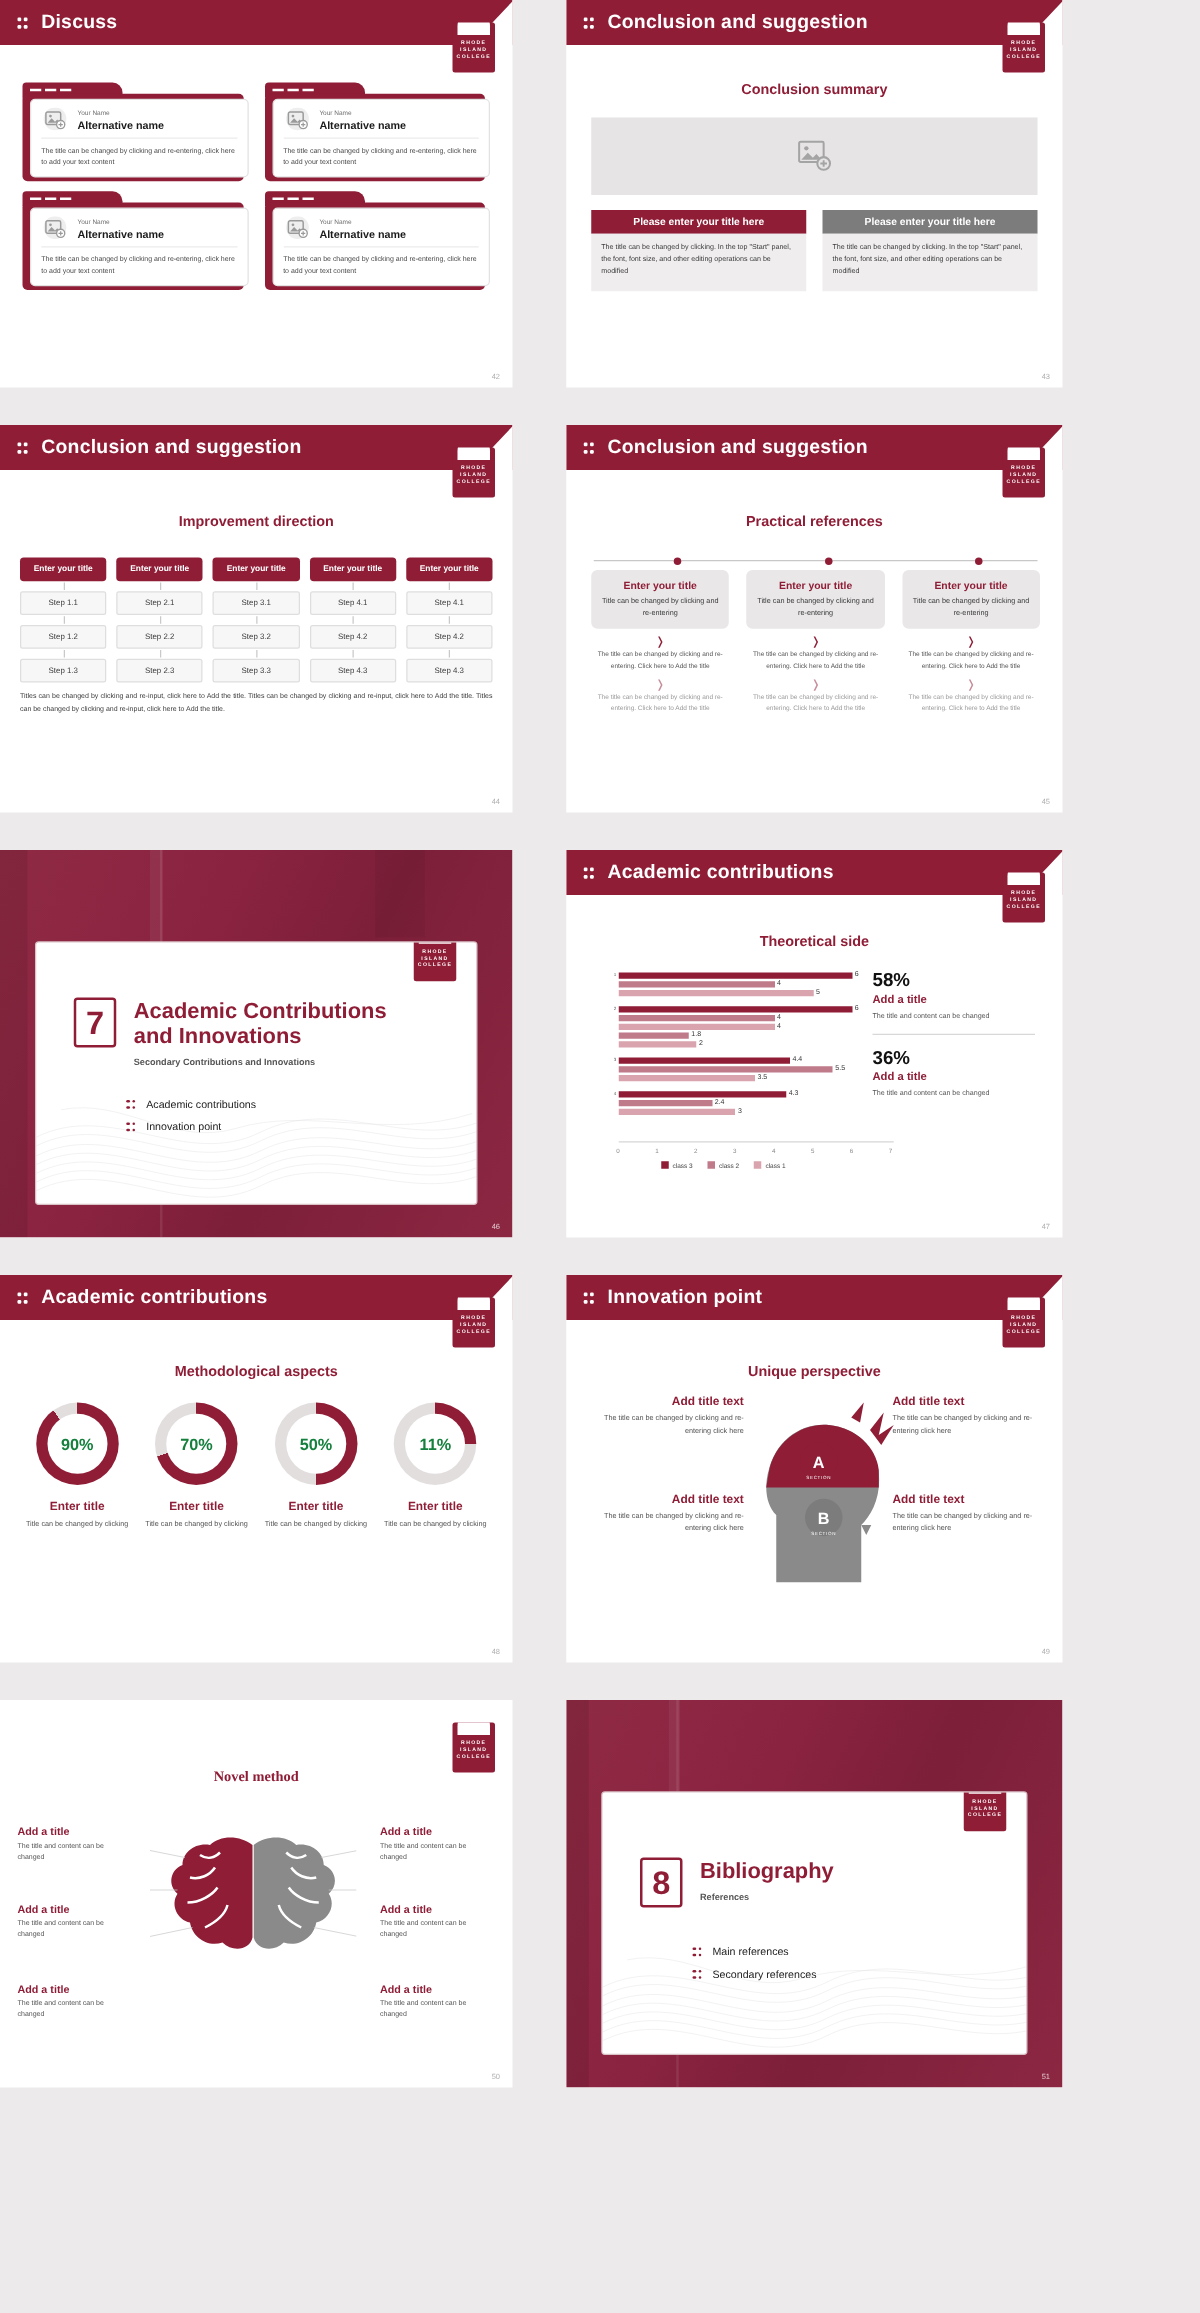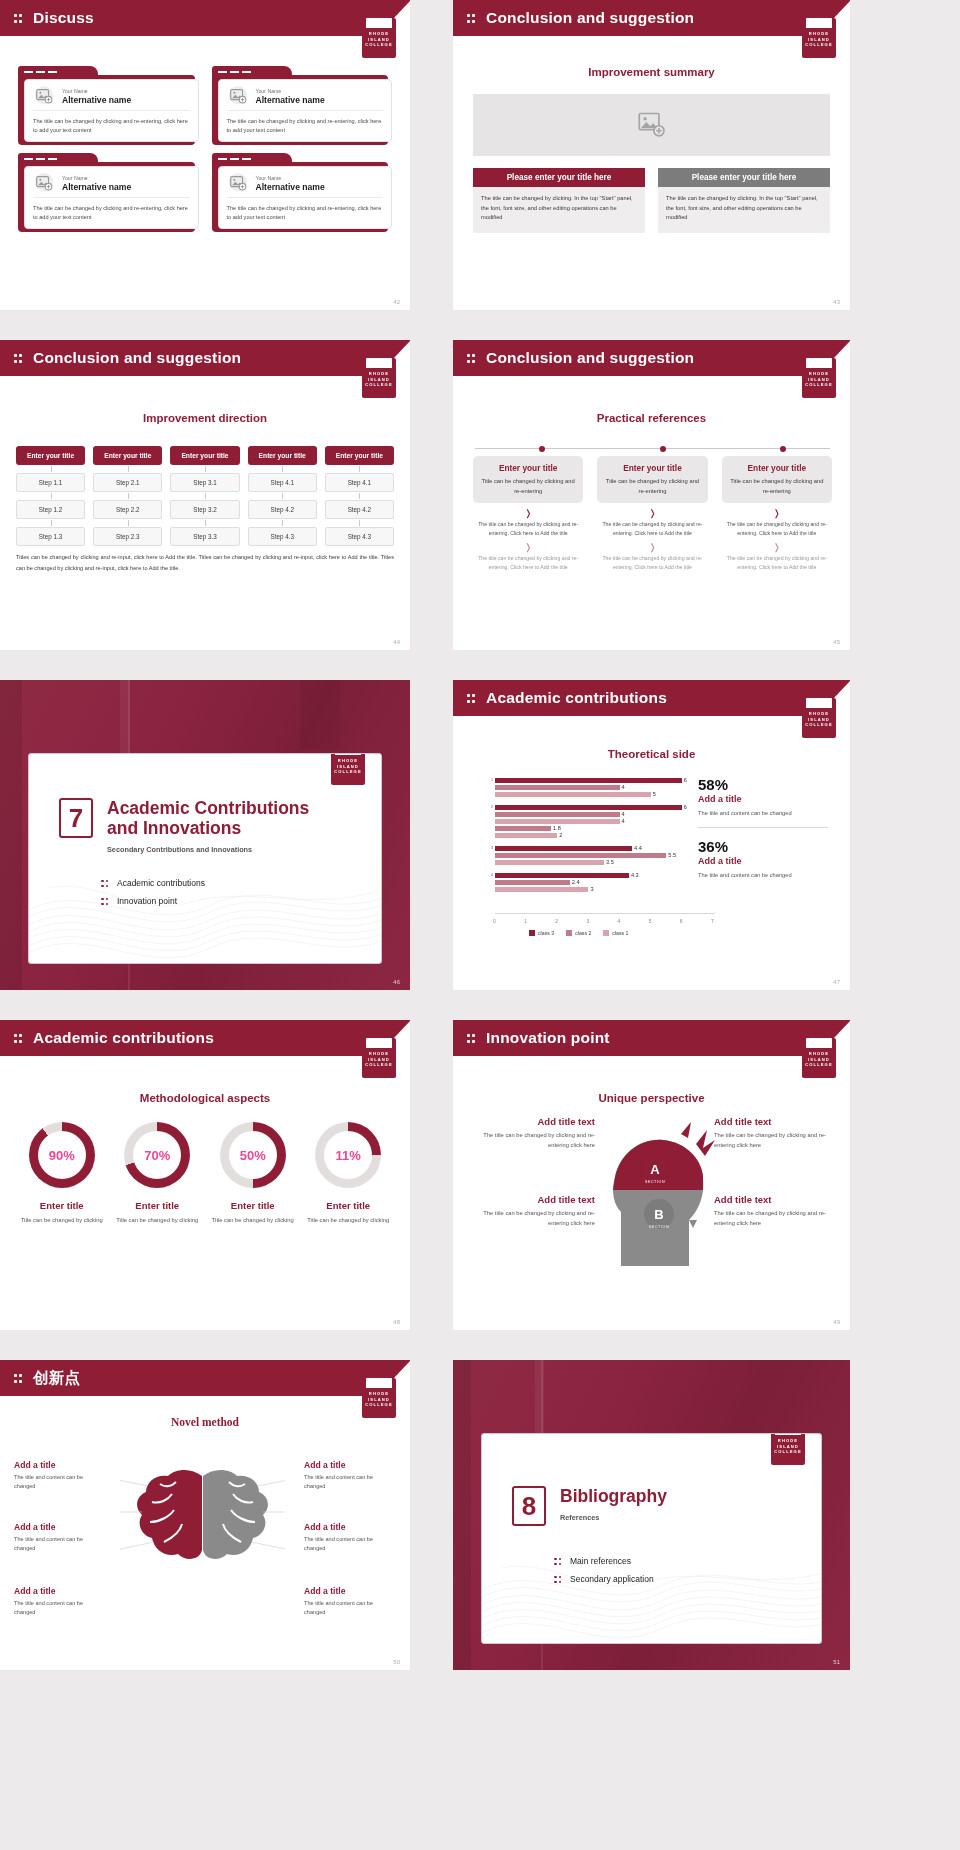--- a/index.html
+++ b/index.html
@@ -131,21 +131,21 @@
   .stats .sdesc{ font-size:5.7px; color:#555; line-height:10px; margin-top:4px; }
   .stats hr{ border:none; border-top:1px solid #d8d8d8; margin:9px 0 10px; }
 
   
   .donuts{ position:absolute; left:14px; right:14px; top:102px; display:grid;
            grid-template-columns:repeat(4,1fr); }
   .dcell{ text-align:center; }
   .ring{ width:66px; height:66px; margin:0 auto; border-radius:50%; display:flex;
          align-items:center; justify-content:center; position:relative; }
   .ring .hole{ width:48px; height:48px; background:#fff; border-radius:50%; display:flex;
-         align-items:center; justify-content:center; font-size:13px; font-weight:bold; color:#ec4899; }
+         align-items:center; justify-content:center; font-size:13px; font-weight:bold; color:#15803d; }
   .dcell .et{ color:#8f1d36; font-size:9.5px; font-weight:bold; margin-top:12px; }
   .dcell .ed{ color:#555; font-size:5.8px; line-height:9.5px; margin-top:5px; }
 
   
   .head-cols{ position:absolute; top:96px; left:16px; right:16px; }
   .hc{ position:absolute; width:112px; }
   .hc h5{ color:#8f1d36; font-size:9.5px; font-weight:bold; }
   .hc p{ font-size:5.8px; color:#555; line-height:9.5px; margin-top:4px; }
   .hc.r{ text-align:left; }
 
@@ -280,21 +280,21 @@
   <div class="slide offs">
     <div class="hdr">
       <span class="dots"></span>
       <h1>Conclusion and suggestion</h1>
       <span class="notch"></span>
     </div>
     <div class="seal">
       <span><b>RHODE</b><br><b>ISLAND</b><br><b>COLLEGE</b></span>
     </div>
 
-    <div class="ctitle" style="position:absolute;left:0;right:0;top:66px;font-size:11.5px;">Improvement summary</div>
+    <div class="ctitle" style="position:absolute;left:0;right:0;top:66px;font-size:11.5px;">Conclusion summary</div>
 
     <div class="imgbox">
       <span style="width:30px;height:28px;">
         <svg viewBox="0 0 26 24" width="30" height="28">
             <rect x="2" y="2" width="17" height="14" rx="1" fill="none" stroke="#a4a4a4" stroke-width="1.4"></rect>
             <circle cx="7" cy="6.5" r="1.5" fill="#a4a4a4"></circle>
             <path d="M3.5 14.5 L8 9.5 L11.5 13 L14 10.5 L17.5 14.5 Z" fill="#a4a4a4"></path>
             <circle cx="19" cy="17" r="4.4" fill="#e6e4e4" stroke="#a4a4a4" stroke-width="1.4"></circle>
             <path d="M19 14.7v4.6M16.7 17h4.6" stroke="#a4a4a4" stroke-width="1.3"></path>
           </svg>
@@ -639,25 +639,20 @@
       </div>
       <div class="hc r" style="right:8px; top:78px;">
         <h5>Add title text</h5>
         <p>The title can be changed by clicking and re-entering click here</p>
       </div>
     </div>
     <div class="pgnum">49</div>
   </div>
 
   <div class="slide">
-    <div class="hdr">
-      <span class="dots"></span>
-      <h1>创新点</h1>
-      <span class="notch"></span>
-    </div>
     <div class="seal">
       <span><b>RHODE</b><br><b>ISLAND</b><br><b>COLLEGE</b></span>
     </div>
     <div class="ctitle" style="position:absolute;left:0;right:0;top:56px;font-size:11.5px;font-family:Liberation Serif, serif;">Novel method</div>
 
     <svg style="position:absolute;left:120px;top:102px;width:165px;height:120px;" viewBox="0 0 165 120">
       <g fill="#8f1d36">
         <path d="M82,14 C72,6 56,6 48,14 C36,12 26,20 26,30 C16,34 14,46 22,53 C16,62 22,74 32,76 C34,88 46,96 58,92 C66,100 80,98 82,88 Z"></path>
         <path d="M40,22 C46,26 52,24 56,20" fill="none" stroke="#fff" stroke-width="2"></path>
         <path d="M32,40 C40,42 48,38 52,32" fill="none" stroke="#fff" stroke-width="2"></path>
@@ -739,20 +734,20 @@
           <div class="dsub">References</div>
         </div>
       </div>
       <div class="dbul" style="top:122px;">
         <div>
           <span class="bdots"></span>
           <span>Main references</span>
         </div>
         <div>
           <span class="bdots"></span>
-          <span>Secondary application</span>
+          <span>Secondary references</span>
         </div>
       </div>
     </div>
     <div class="pgnum" style="color:#e3c9cf">51</div>
   </div>
 
 </div>
 
 </body></html>

